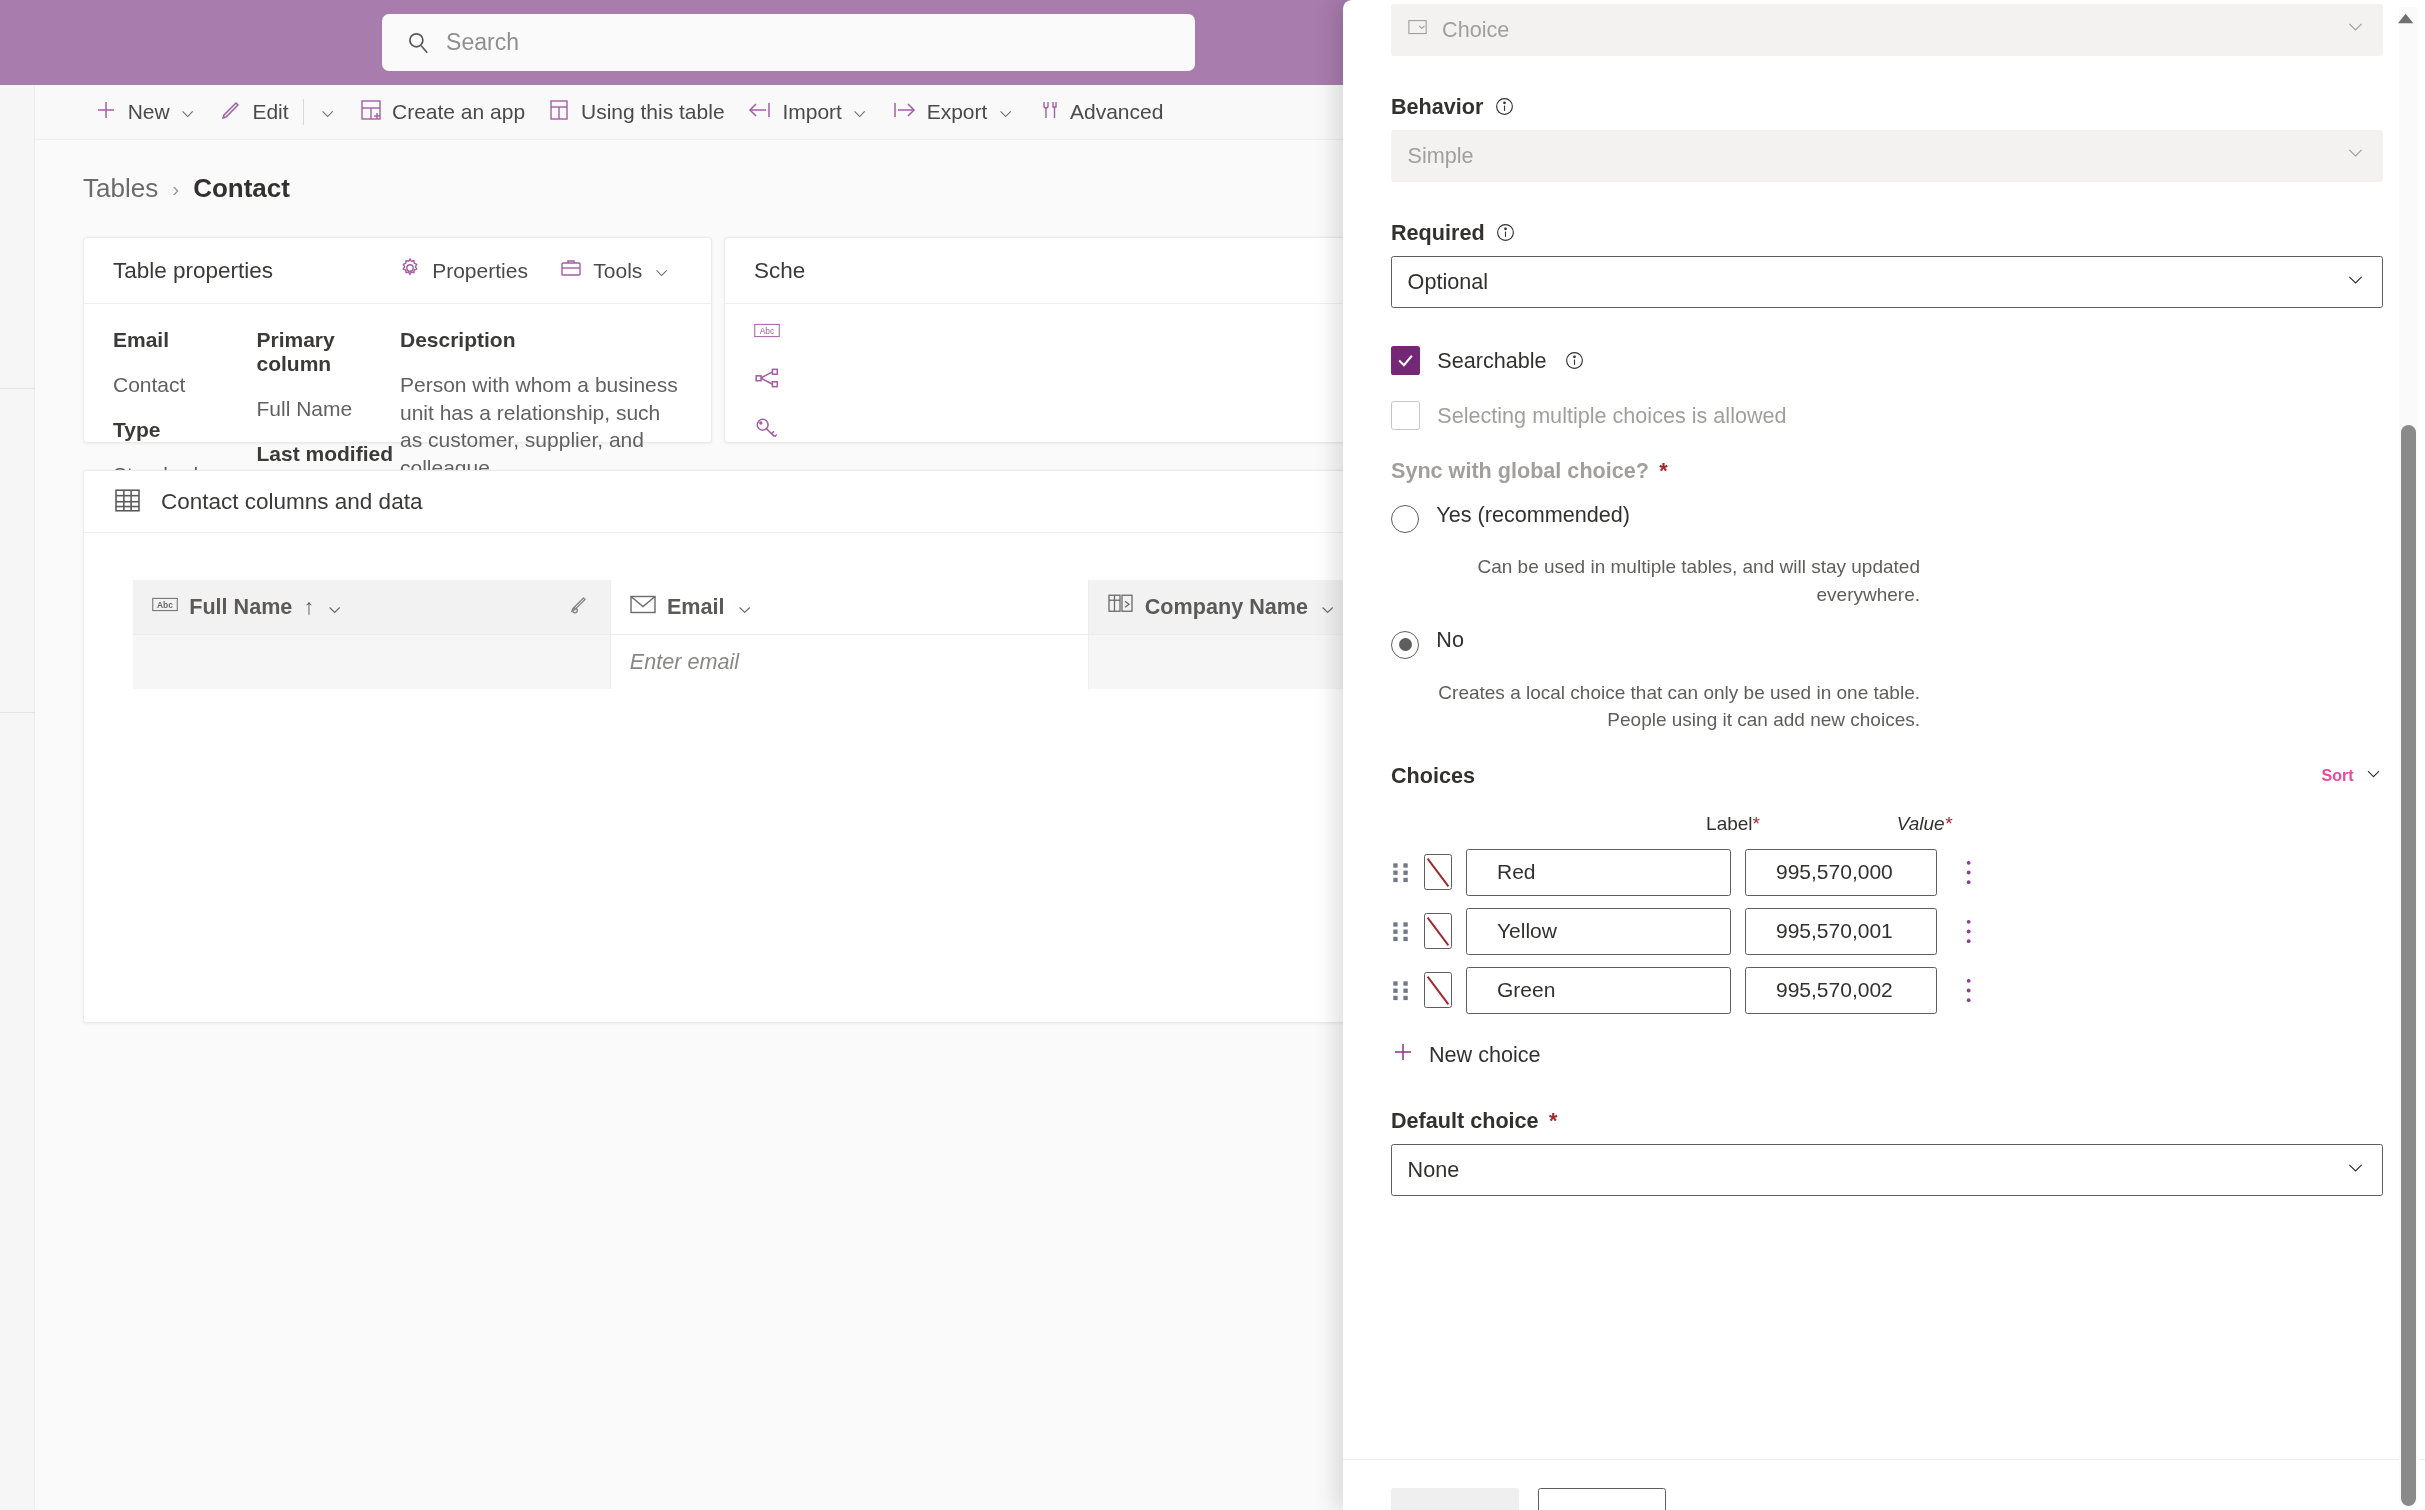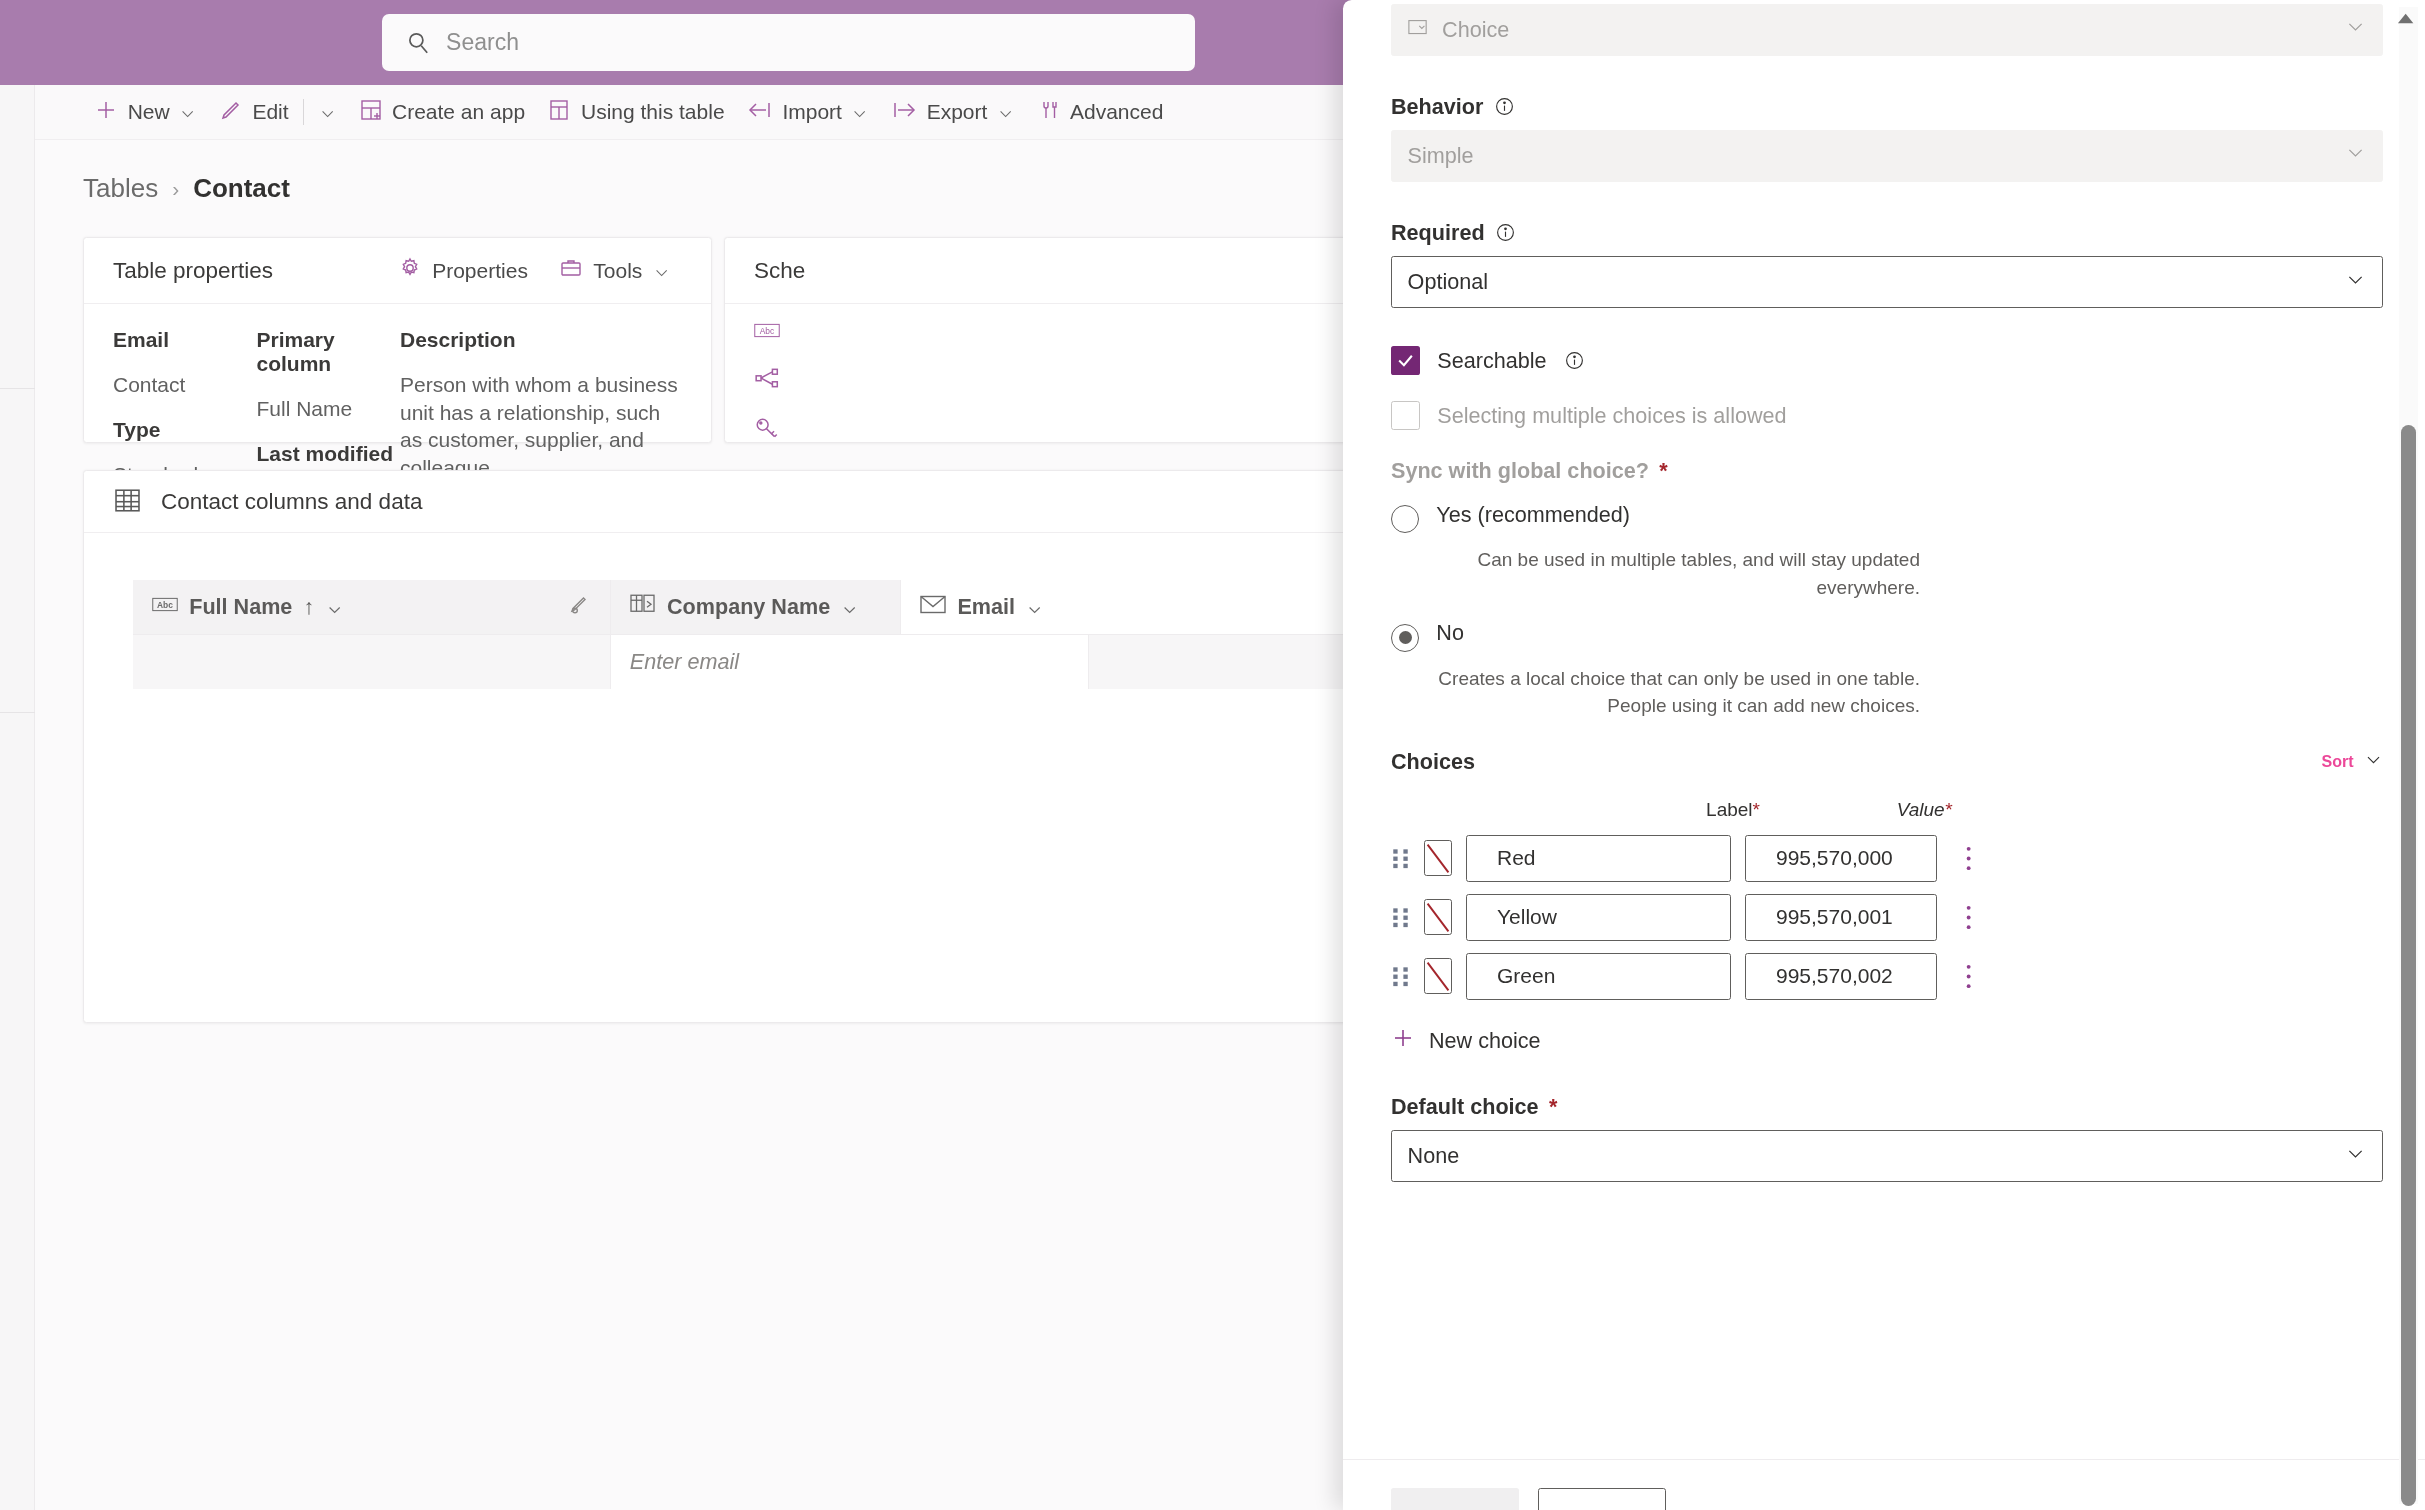--- a/index.html
+++ b/index.html
@@ -144,21 +144,21 @@
   .cbtxt { font-size: 21.6px; color: #323130; }
   .cbtxt.muted { color: #a19f9d; }
 
   .radio-row { display: flex; align-items: flex-start; gap: 17.3px; }
   .rd { width: 28px; height: 28px; border-radius: 50%; border: 1.3px solid #605e5c;
         flex: 0 0 auto; margin-top: 3.5px; background: #fff; }
   .rd.on { border-color: #605e5c; display: flex; align-items: center; justify-content: center; }
   .rd.on::after { content: ""; width: 13px; height: 13px; border-radius: 50%; background: #605e5c; }
   .rd-label { font-size: 21.6px; color: #323130; }
   .rd-desc { font-size: 19px; color: #605e5c; line-height: 1.45; margin-left: 45px;
-             margin-top: 13px; max-width: 484px; }
+             margin-top: 20px; max-width: 484px; }
 
   .choices-head { display: flex; align-items: center; }
   .choices-title { font-size: 21.6px; font-weight: 700; color: #323130; }
   .sort-btn { margin-left: auto; display: flex; align-items: center; gap: 10.4px;
               font-size: 16px; color: #ec4899; font-weight: bold; }
 
   .choices-colhdr { display: flex; font-size: 19px; color: #323130; font-weight: 400; }
   .ch-lbl-hd { margin-left: 104px; width: 265px; }
   .ch-val-hd { width: 192px; font-style: italic; }
 
@@ -444,46 +444,46 @@
                 </svg>
             </span>
             <span class="pencil">
               <svg width="24" height="24" viewBox="0 0 24 24" fill="none" stroke="#8a8886" stroke-width="1.4">
                 <path d="M5 19 L7.5 18 L18 7.5 L16.5 6 L6 16.5 Z"></path>
                   <circle cx="8" cy="18.5" r="2.3"></circle>
               </svg>
             </span>
           </div>
 
+          <div class="gh" style="width:484px">
+            <span>
+              <svg width="26" height="21" viewBox="0 0 26 20" fill="none" stroke="#6a6a6a" stroke-width="1.4">
+                <rect x="1" y="2" width="24" height="16"></rect>
+                  <polyline points="1,2 13,12 25,2"></polyline>
+              </svg>
+            </span>
+            <span>Email</span>
+            <span class="chev">
+              <svg width="17.3" height="17.3" viewBox="0 0 24 24" fill="none" stroke="#6a6a6a" stroke-width="1.6">
+                  <polyline points="5,9 12,16 19,9"></polyline>
+                </svg>
+            </span>
+          </div>
+
           <div class="gh sel" style="width:294px">
             <span>
               <svg width="26" height="22.5" viewBox="0 0 26 22" fill="none" stroke="#6a6a6a" stroke-width="1.3">
                 <rect x="1" y="2" width="11" height="16"></rect>
                   <line x1="1" y1="7" x2="12" y2="7"></line>
                   <line x1="6.5" y1="2" x2="6.5" y2="18"></line>
                 <rect x="14" y="2" width="10" height="16"></rect>
                   <polyline points="17,8 21,11 17,14"></polyline>
               </svg>
             </span>
             <span>Company Name</span>
-            <span class="chev">
-              <svg width="17.3" height="17.3" viewBox="0 0 24 24" fill="none" stroke="#6a6a6a" stroke-width="1.6">
-                  <polyline points="5,9 12,16 19,9"></polyline>
-                </svg>
-            </span>
-          </div>
-
-          <div class="gh" style="width:484px">
-            <span>
-              <svg width="26" height="21" viewBox="0 0 26 20" fill="none" stroke="#6a6a6a" stroke-width="1.4">
-                <rect x="1" y="2" width="24" height="16"></rect>
-                  <polyline points="1,2 13,12 25,2"></polyline>
-              </svg>
-            </span>
-            <span>Email</span>
             <span class="chev">
               <svg width="17.3" height="17.3" viewBox="0 0 24 24" fill="none" stroke="#6a6a6a" stroke-width="1.6">
                   <polyline points="5,9 12,16 19,9"></polyline>
                 </svg>
             </span>
           </div>
         </div>
 
         <div class="grid-row">
           <div class="gc sel" style="width:484px">

